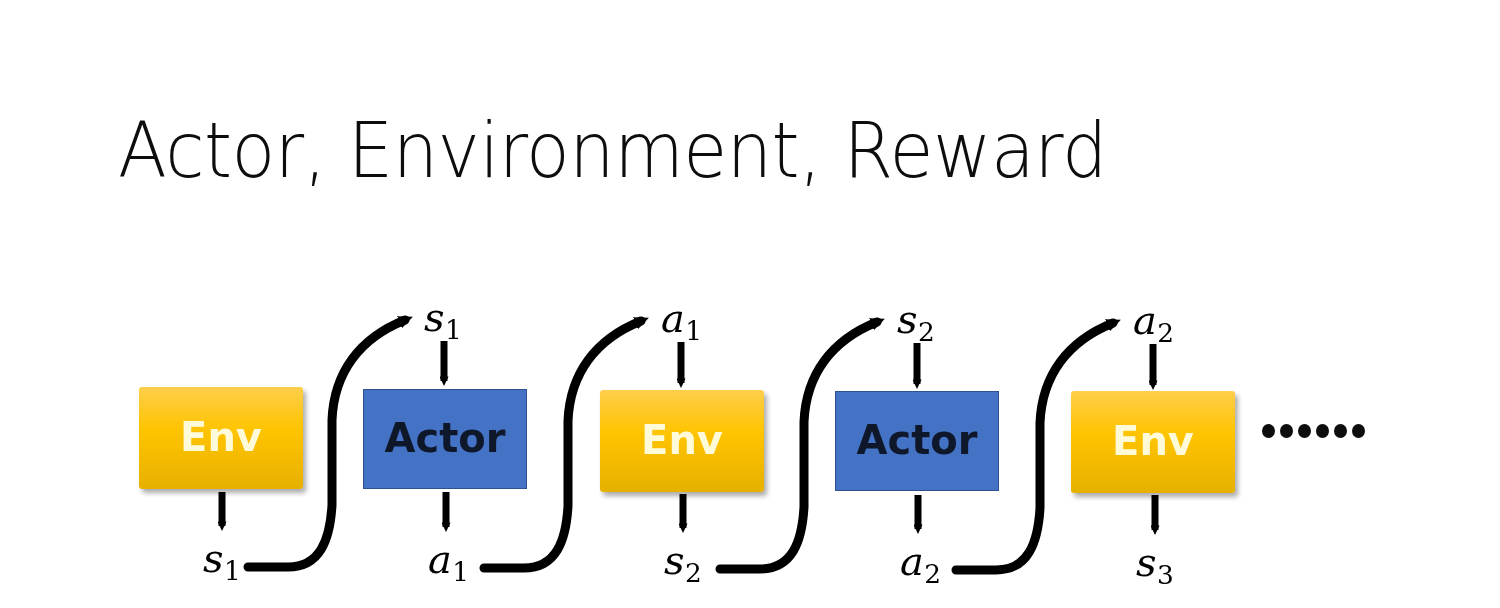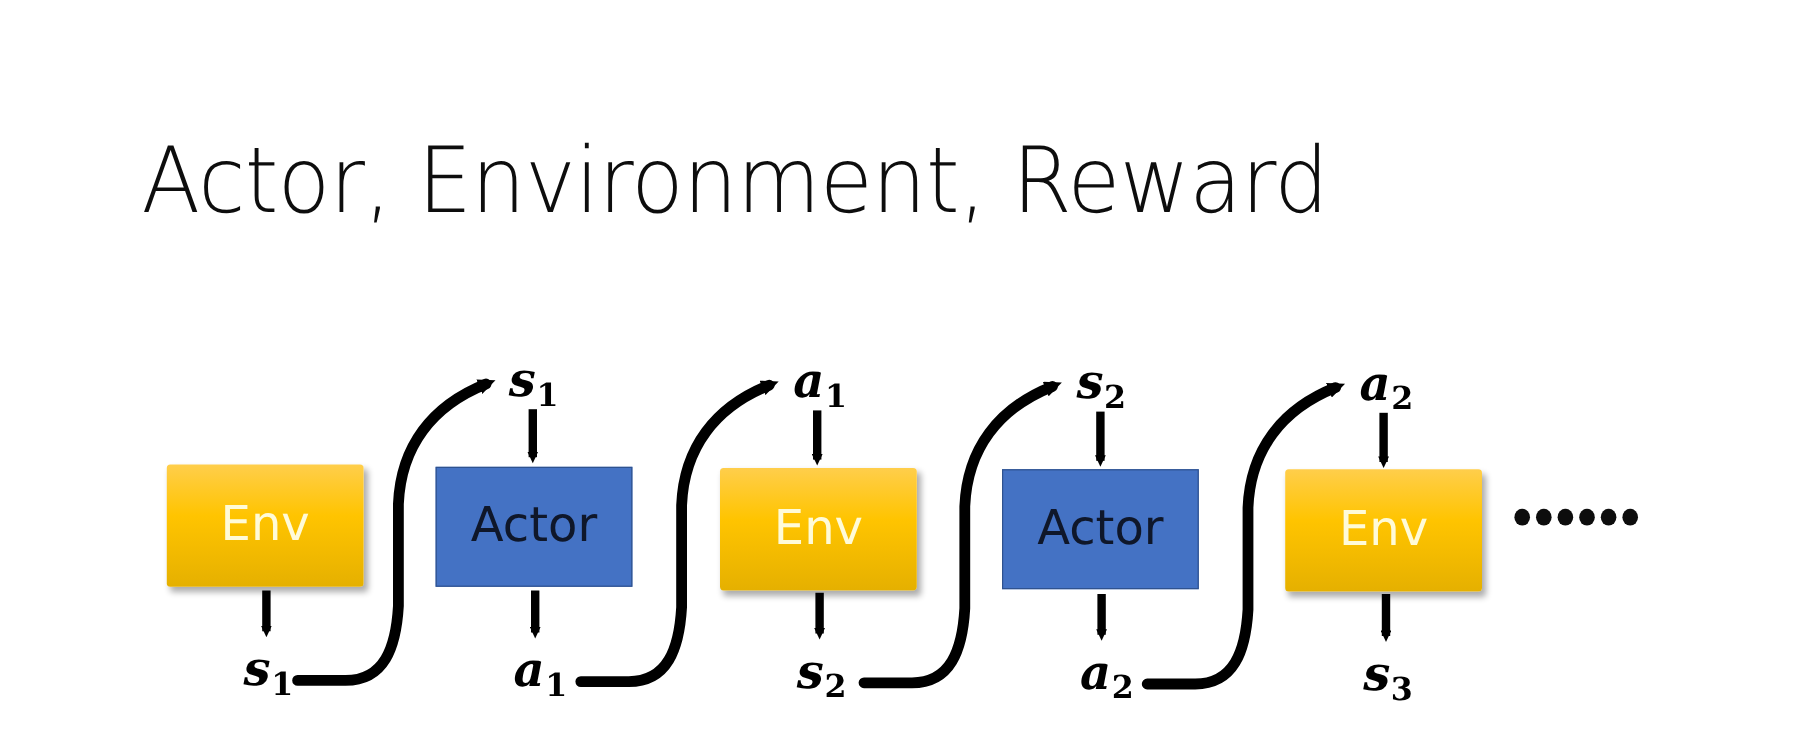--- a/index.html
+++ b/index.html
@@ -55,21 +55,21 @@
   }
 
   
   .node {
     position: absolute;
     box-sizing: border-box;
     display: flex;
     align-items: center;
     justify-content: center;
     font-family: "DejaVu Sans", "Liberation Sans", sans-serif;
-    font-weight: 400;
+    font-weight: 700;
     font-size: 40px;
     line-height: 1;
     user-select: none;
   }
   .node-env {
     background: linear-gradient(180deg, #FFCE4B 0%, #FFC400 42%, #F5BC00 66%, #E5B000 100%);
     color: #FFFBD8;
     border-radius: 3px;
     box-shadow: 3px 4px 5px rgba(0,0,0,0.33);
   }
@@ -87,21 +87,20 @@
   
   .mathlabel {
     position: absolute;
     font-family: "DejaVu Serif", "Liberation Serif", serif;
     font-style: italic;
     font-size: 40px;
     color: #000000;
     white-space: nowrap;
     line-height: 1;
     user-select: none;
-    font-weight: bold;
   }
   .mathlabel .base { font-style: italic; }
   .mathlabel .sub {
     font-style: normal;
     font-size: 0.66em;
     vertical-align: -0.32em;
     margin-left: 0.5px;
   }
 
   

